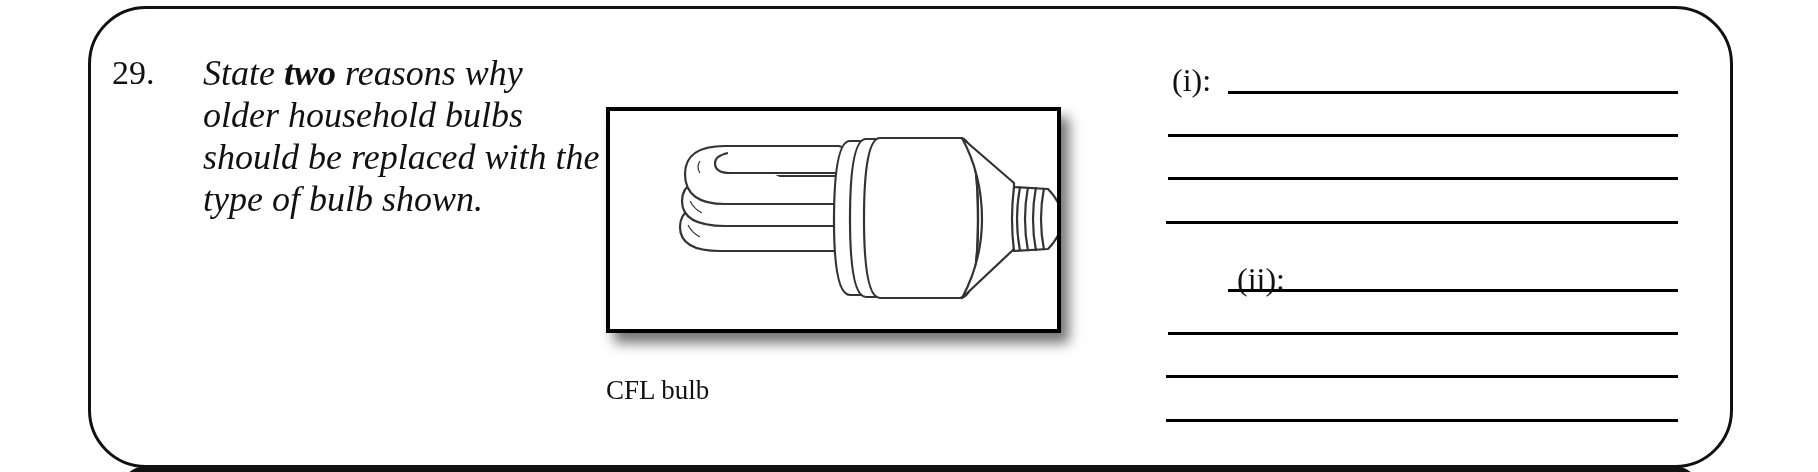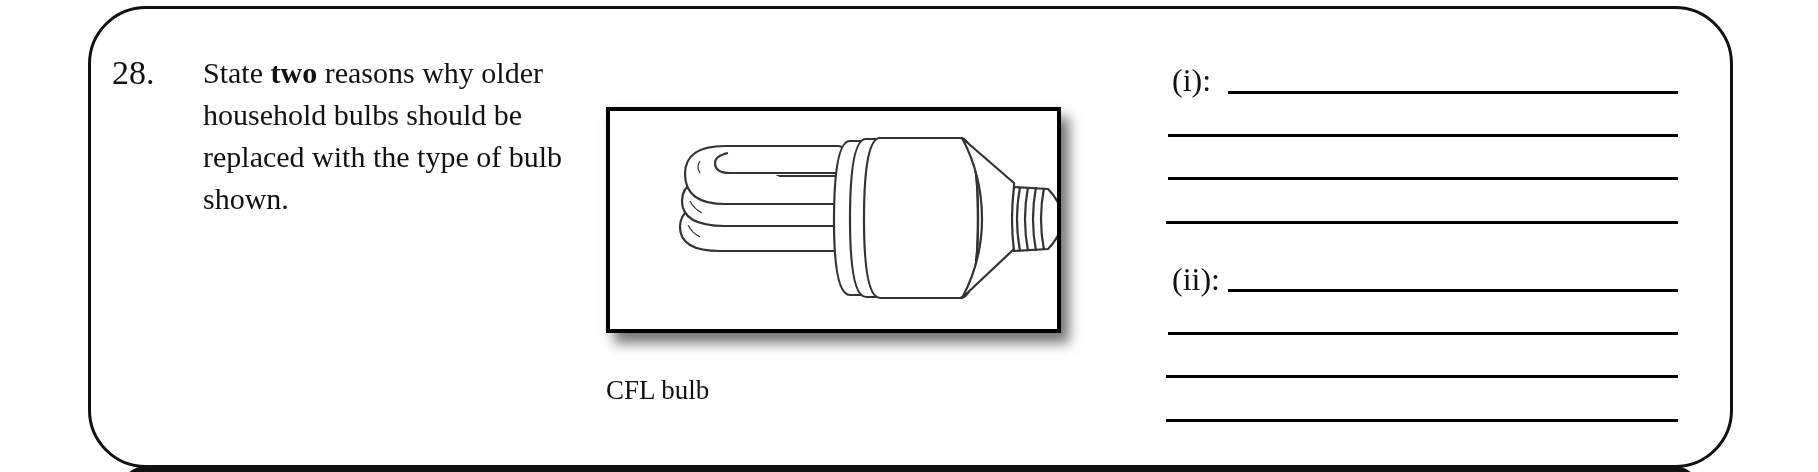--- a/index.html
+++ b/index.html
@@ -3,38 +3,38 @@
 <meta charset="utf-8">
 <style>
   html, body { margin: 0; padding: 0; background: #ffffff; }
   body { width: 1818px; height: 472px; position: relative; overflow: hidden;
          font-family: "Liberation Serif", "DejaVu Serif", serif; color: #111; }
   .card { position: absolute; left: 88px; top: 6px; width: 1645px; height: 462px;
           border: 3px solid #111; border-radius: 58px; box-sizing: border-box; background: #fff; }
   .next-card { position: absolute; left: 120px; top: 466px; width: 1580px; height: 20px;
                border-top: 6px solid #111; border-radius: 40px 40px 0 0; }
   .qnum { position: absolute; left: 112px; top: 52px; font-size: 34px; line-height: 42px; }
-  .qtext { position: absolute; left: 203px; top: 52px; width: 400px; font-size: 30px; line-height: 42px; }
+  .qtext { position: absolute; left: 203px; top: 52px; width: 400px; font-size: 36px; line-height: 42px; font-style: italic; }
   .qtext b { font-weight: bold; }
   .figure { position: absolute; left: 606px; top: 107px; width: 455px; height: 226px;
             border: 4px solid #000; box-sizing: border-box; background: #fff;
             box-shadow: 8px 10px 12px rgba(0,0,0,0.55); }
   .figure svg { position: absolute; left: 0; top: 0; }
   .caption { position: absolute; left: 606px; width: 455px; top: 374px; text-align: left;
              font-size: 27px; line-height: 32px; }
   .label { position: absolute; font-size: 32px; line-height: 36px; }
   .aline { position: absolute; height: 3px; background: #000; }
 </style>
 </head>
 <body>
 
 <div class="card"></div>
 <div class="next-card"></div>
 
-<div class="qnum">28.</div>
+<div class="qnum">29.</div>
 <div class="qtext"><span>State </span><b>two</b><span> reasons why older household bulbs should be replaced with the type of bulb shown.</span></div>
 
 <div class="figure">
   <svg width="447" height="218" viewBox="0 0 447 218" fill="#fff" stroke="#333" stroke-width="2.2" stroke-linejoin="round">
 
     <path d="M230 140 L110 140 Q70 140 70 116 Q70 92 110 92 L230 92 Q240 92 240 116 Q240 140 230 140 Z"></path>
 
     <path d="M238 115 L115 115 Q72 115 72 90 Q72 65 115 65 L238 65 Q248 65 248 90 Q248 115 238 115 Z"></path>
 
     <path d="M228 93 L115 93 Q75 93 75 63 Q75 35 115 35 L228 35 Q236 35 236 50 Q236 62 228 62 L120 62 Q105 62 105 52 Q105 45 118 42"></path>
@@ -54,17 +54,17 @@
   </svg>
 </div>
 <div class="caption">CFL bulb</div>
 
 <div class="label" style="left:1172px; top:62px;">(i):</div>
 <div class="aline" style="left:1228px; width:450px; top:91px;"></div>
 <div class="aline" style="left:1168px; width:510px; top:134px;"></div>
 <div class="aline" style="left:1168px; width:510px; top:177px;"></div>
 <div class="aline" style="left:1166px; width:512px; top:221px;"></div>
 
-<div class="label" style="left:1172px; top:261px;">(ii):</div>
+<div class="label" style="left:1237px; top:261px;">(ii):</div>
 <div class="aline" style="left:1228px; width:450px; top:289px;"></div>
 <div class="aline" style="left:1168px; width:510px; top:332px;"></div>
 <div class="aline" style="left:1166px; width:512px; top:375px;"></div>
 <div class="aline" style="left:1166px; width:512px; top:419px;"></div>
 
 </body></html>

